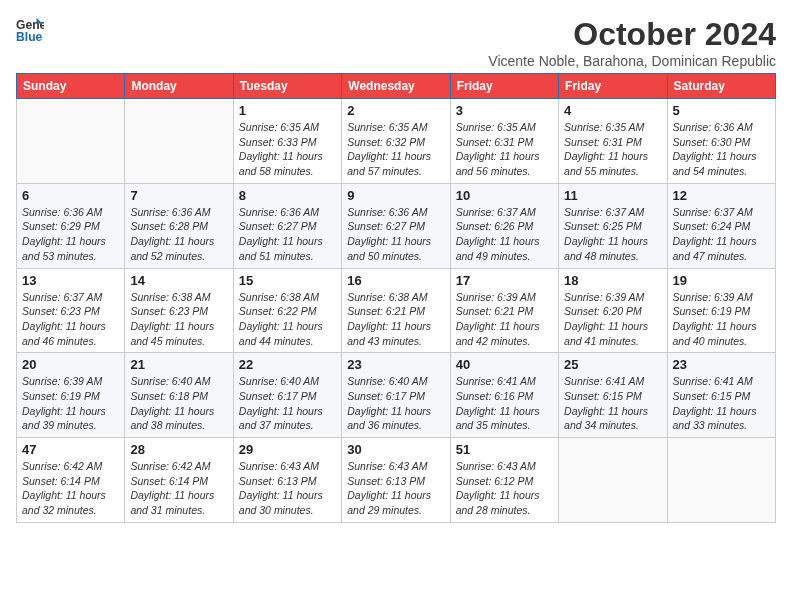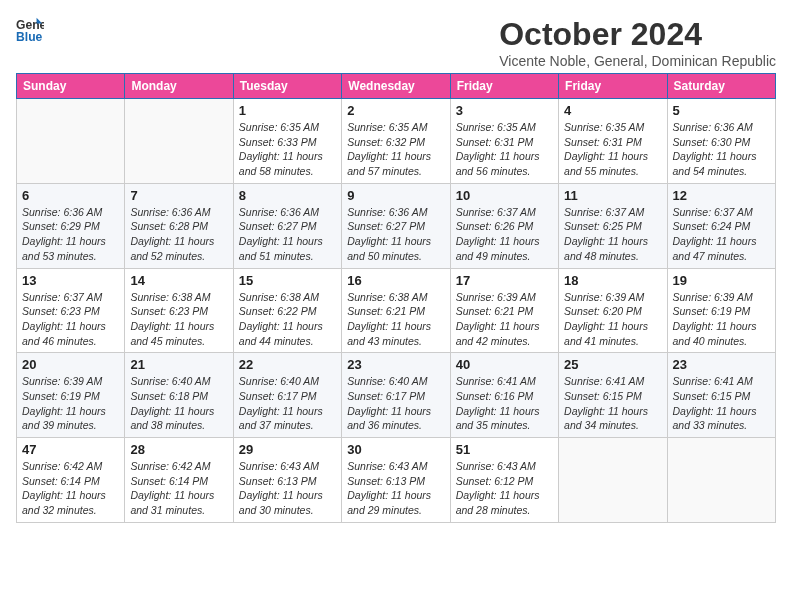--- a/index.html
+++ b/index.html
@@ -19,39 +19,39 @@
     .logo {
       display: flex;
       align-items: center;
       gap: 4px;
     }
     .logo-icon {
       width: 28px;
       height: 28px;
     }
     .title-section {
-      text-align: left;
+      text-align: right;
       margin-left: 41px;
     }
     .month-title {
       font-size: 32px;
       font-weight: bold;
       color: #333;
     }
     .subtitle {
       font-size: 14px;
       color: #555;
     }
     .calendar {
       width: 100%;
       border-collapse: collapse;
       font-size: 11px;
     }
     .calendar th {
-      background-color: #ec4899;
+      background-color: #ef4444;
       color: white;
       text-align: left;
       padding: 5px 6px;
       font-size: 12px;
       font-weight: bold;
       border: 1px solid #2a6db5;
     }
     .calendar td {
       border: 1px solid #ccc;
       vertical-align: top;
@@ -85,21 +85,21 @@
 <div class="header">
   <div class="logo">
     <svg class="logo-icon" viewBox="0 0 30 30">
       <text x="0" y="14" font-size="13" font-weight="bold" fill="#333">General</text>
       <text x="0" y="27" font-size="13" font-weight="bold" fill="#1a6bb5">Blue</text>
       <polygon points="22,2 28,8 22,8" fill="#1a6bb5"></polygon>
     </svg>
   </div>
   <div class="title-section">
     <div class="month-title">October 2024</div>
-    <div class="subtitle">Vicente Noble, General, Dominican Republic</div>
+    <div class="subtitle">Vicente Noble, Barahona, Dominican Republic</div>
   </div>
 </div>
 
 <table class="calendar">
   <thead>
     <tr>
     <th>Sunday</th>
         <th>Monday</th>
         <th>Tuesday</th>
         <th>Wednesday</th>

